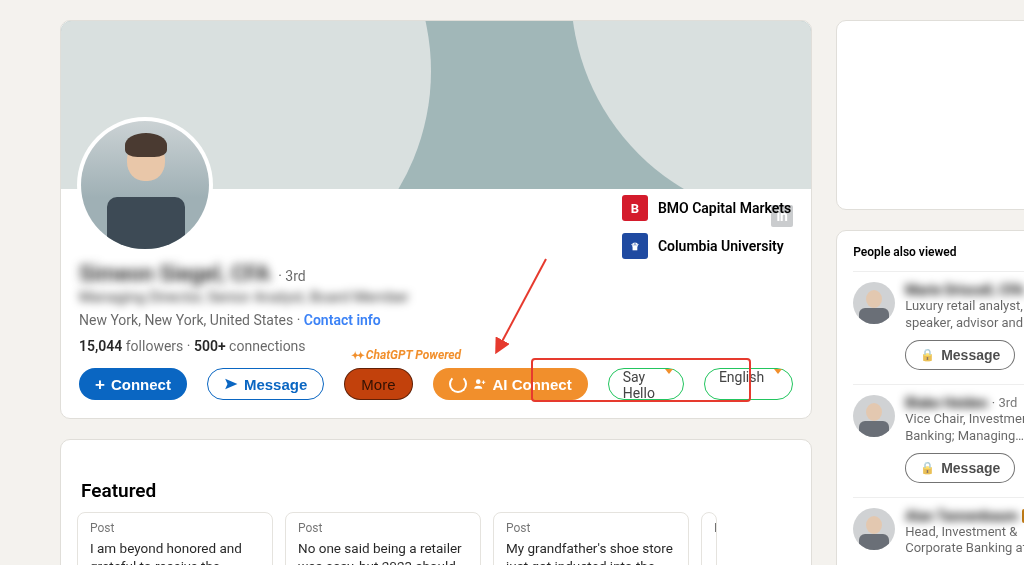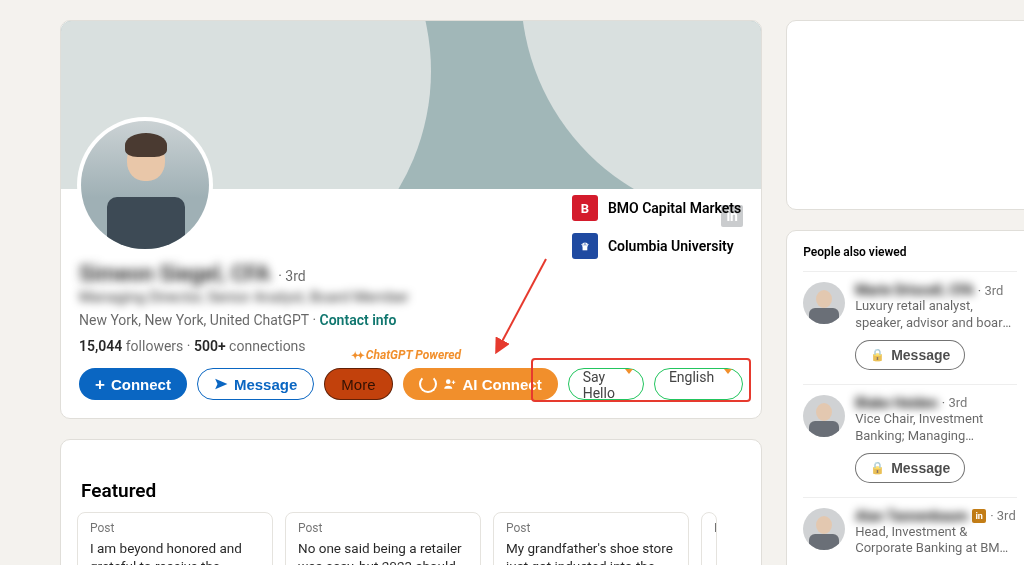--- a/index.html
+++ b/index.html
@@ -106,21 +106,21 @@
 
   .profile-body { padding: 72px 18px 18px 18px; position: relative; }
   .name-row {
     display:flex; align-items:baseline; gap:8px;
   }
   .name-row h1 { font-size: 22px; font-weight: 600; filter: blur(5px); color:#222; }
   .degree { font-size: 14px; color: rgba(0,0,0,0.6); }
   .headline { font-size: 15px; color: rgba(0,0,0,0.85); margin-top:2px; filter: blur(4px); }
   .talks { font-size: 14px; color: rgba(0,0,0,0.55); margin-top: 6px; }
   .loc-row { font-size: 14px; color: rgba(0,0,0,0.6); margin-top: 6px; }
-  .loc-row .contact { color: #0f766e; font-weight:600; cursor:pointer; }
+  .loc-row .contact { color: #3b82f6; font-weight:600; cursor:pointer; }
   .stats { font-size: 14px; margin-top: 10px; }
   .stats .bold { font-weight:600; color: rgba(0,0,0,0.85); }
   .stats .muted { color: rgba(0,0,0,0.6); }
 
   .orgs {
     position: absolute;
     top: 6px; right: 20px;
     display:flex; flex-direction:column; gap: 12px;
   }
   .org { display:flex; align-items:center; gap: 10px; }
@@ -128,21 +128,21 @@
     width: 26px; height: 26px;
     border-radius: 3px;
     display:flex; align-items:center; justify-content:center;
     color:#fff; font-weight:700; font-size:13px;
   }
   .org-logo.bmo { background:#d41b2c; }
   .org-logo.columbia { background:#1f4aa1; font-size:10px; }
   .org-name { font-size:14px; font-weight:600; }
 
   .actions {
-    display:flex; align-items:center; gap: 10px; margin-top: 14px;
+    display:flex; align-items:center; gap: 20px; margin-top: 14px;
     position: relative;
   }
   .btn {
     height: 32px;
     border-radius: 16px;
     padding: 0 16px;
     display:inline-flex; align-items:center; gap:6px;
     font-size: 15px; font-weight:600;
     cursor:pointer; border:none;
     white-space: nowrap;
@@ -294,21 +294,21 @@
             <div class="org-name">Columbia University</div>
           </div>
         </div>
 
         <div class="name-row">
           <h1>Simeon Siegel, CFA</h1>
           <span class="degree">· 3rd</span>
         </div>
         <div class="headline">Managing Director, Senior Analyst, Board Member</div>
         <div class="loc-row">
-          <span>New York, New York, United ChatGPT</span>
+          <span>New York, New York, United States</span>
           <span> · </span>
           <span class="contact">Contact info</span>
         </div>
         <div class="stats">
           <span class="bold">15,044</span><span class="muted"> followers</span>
           <span class="muted"> · </span>
           <span class="bold">500+</span><span class="muted"> connections</span>
         </div>
 
         <div class="actions">

